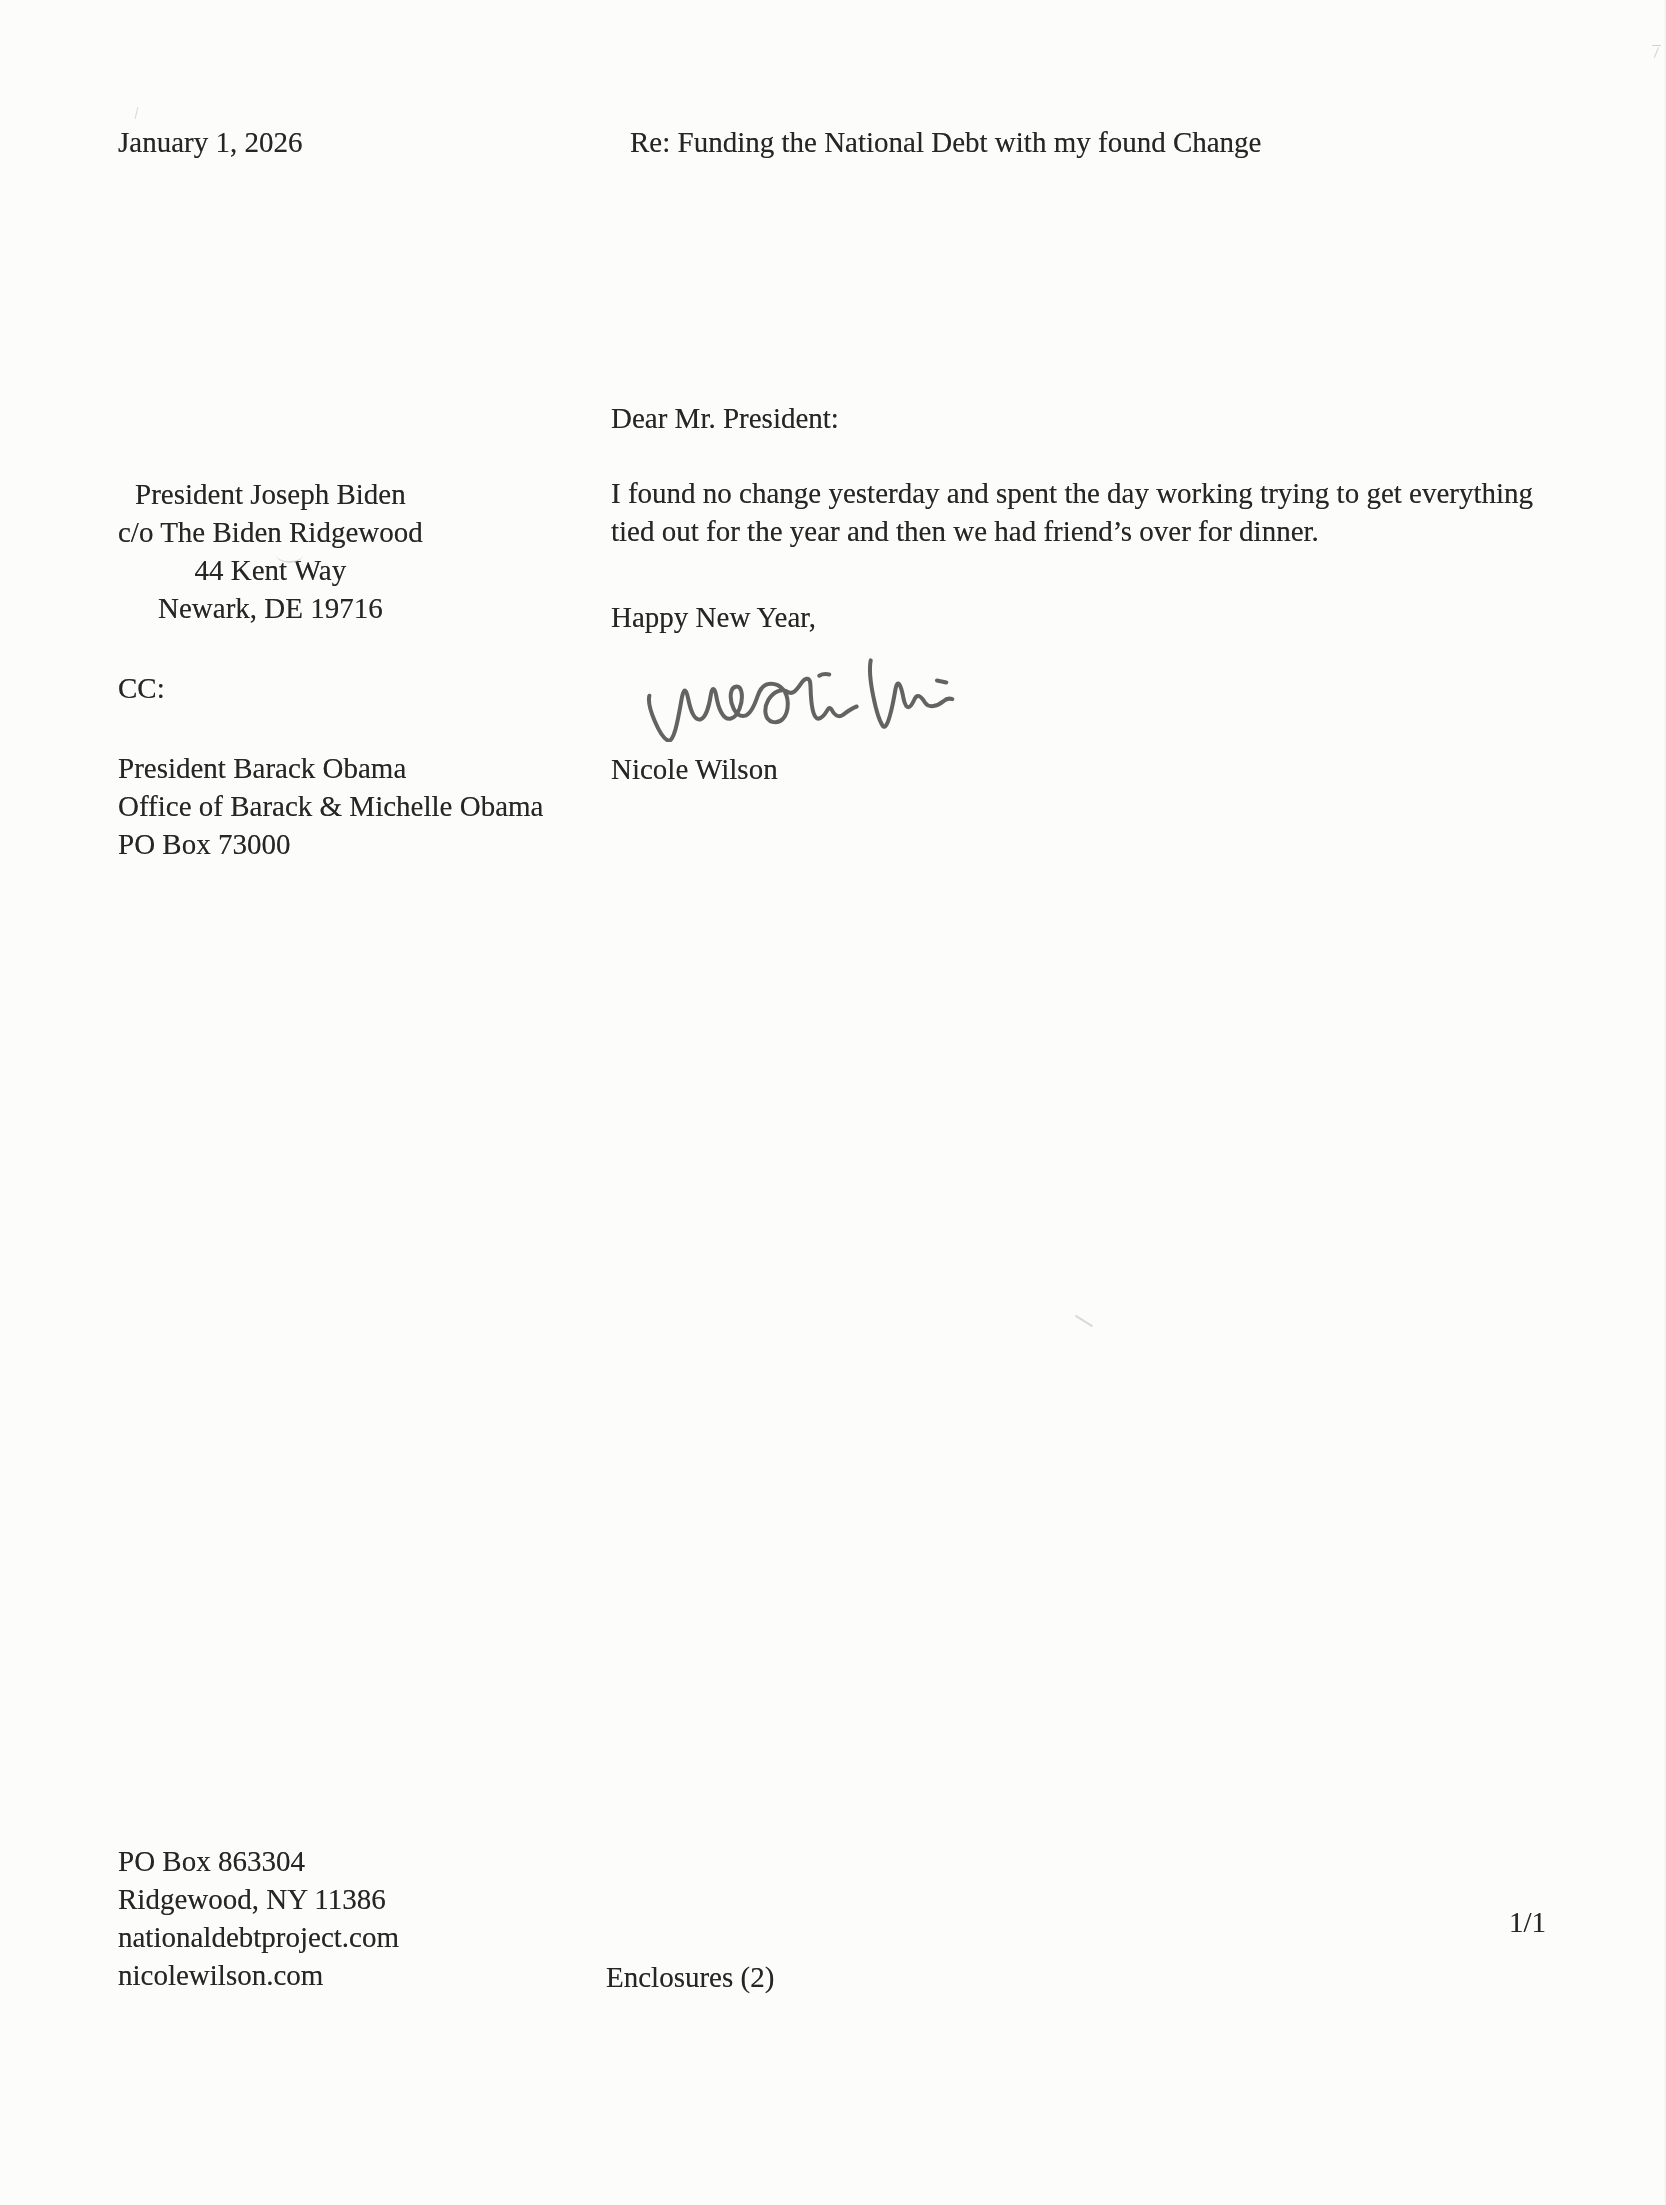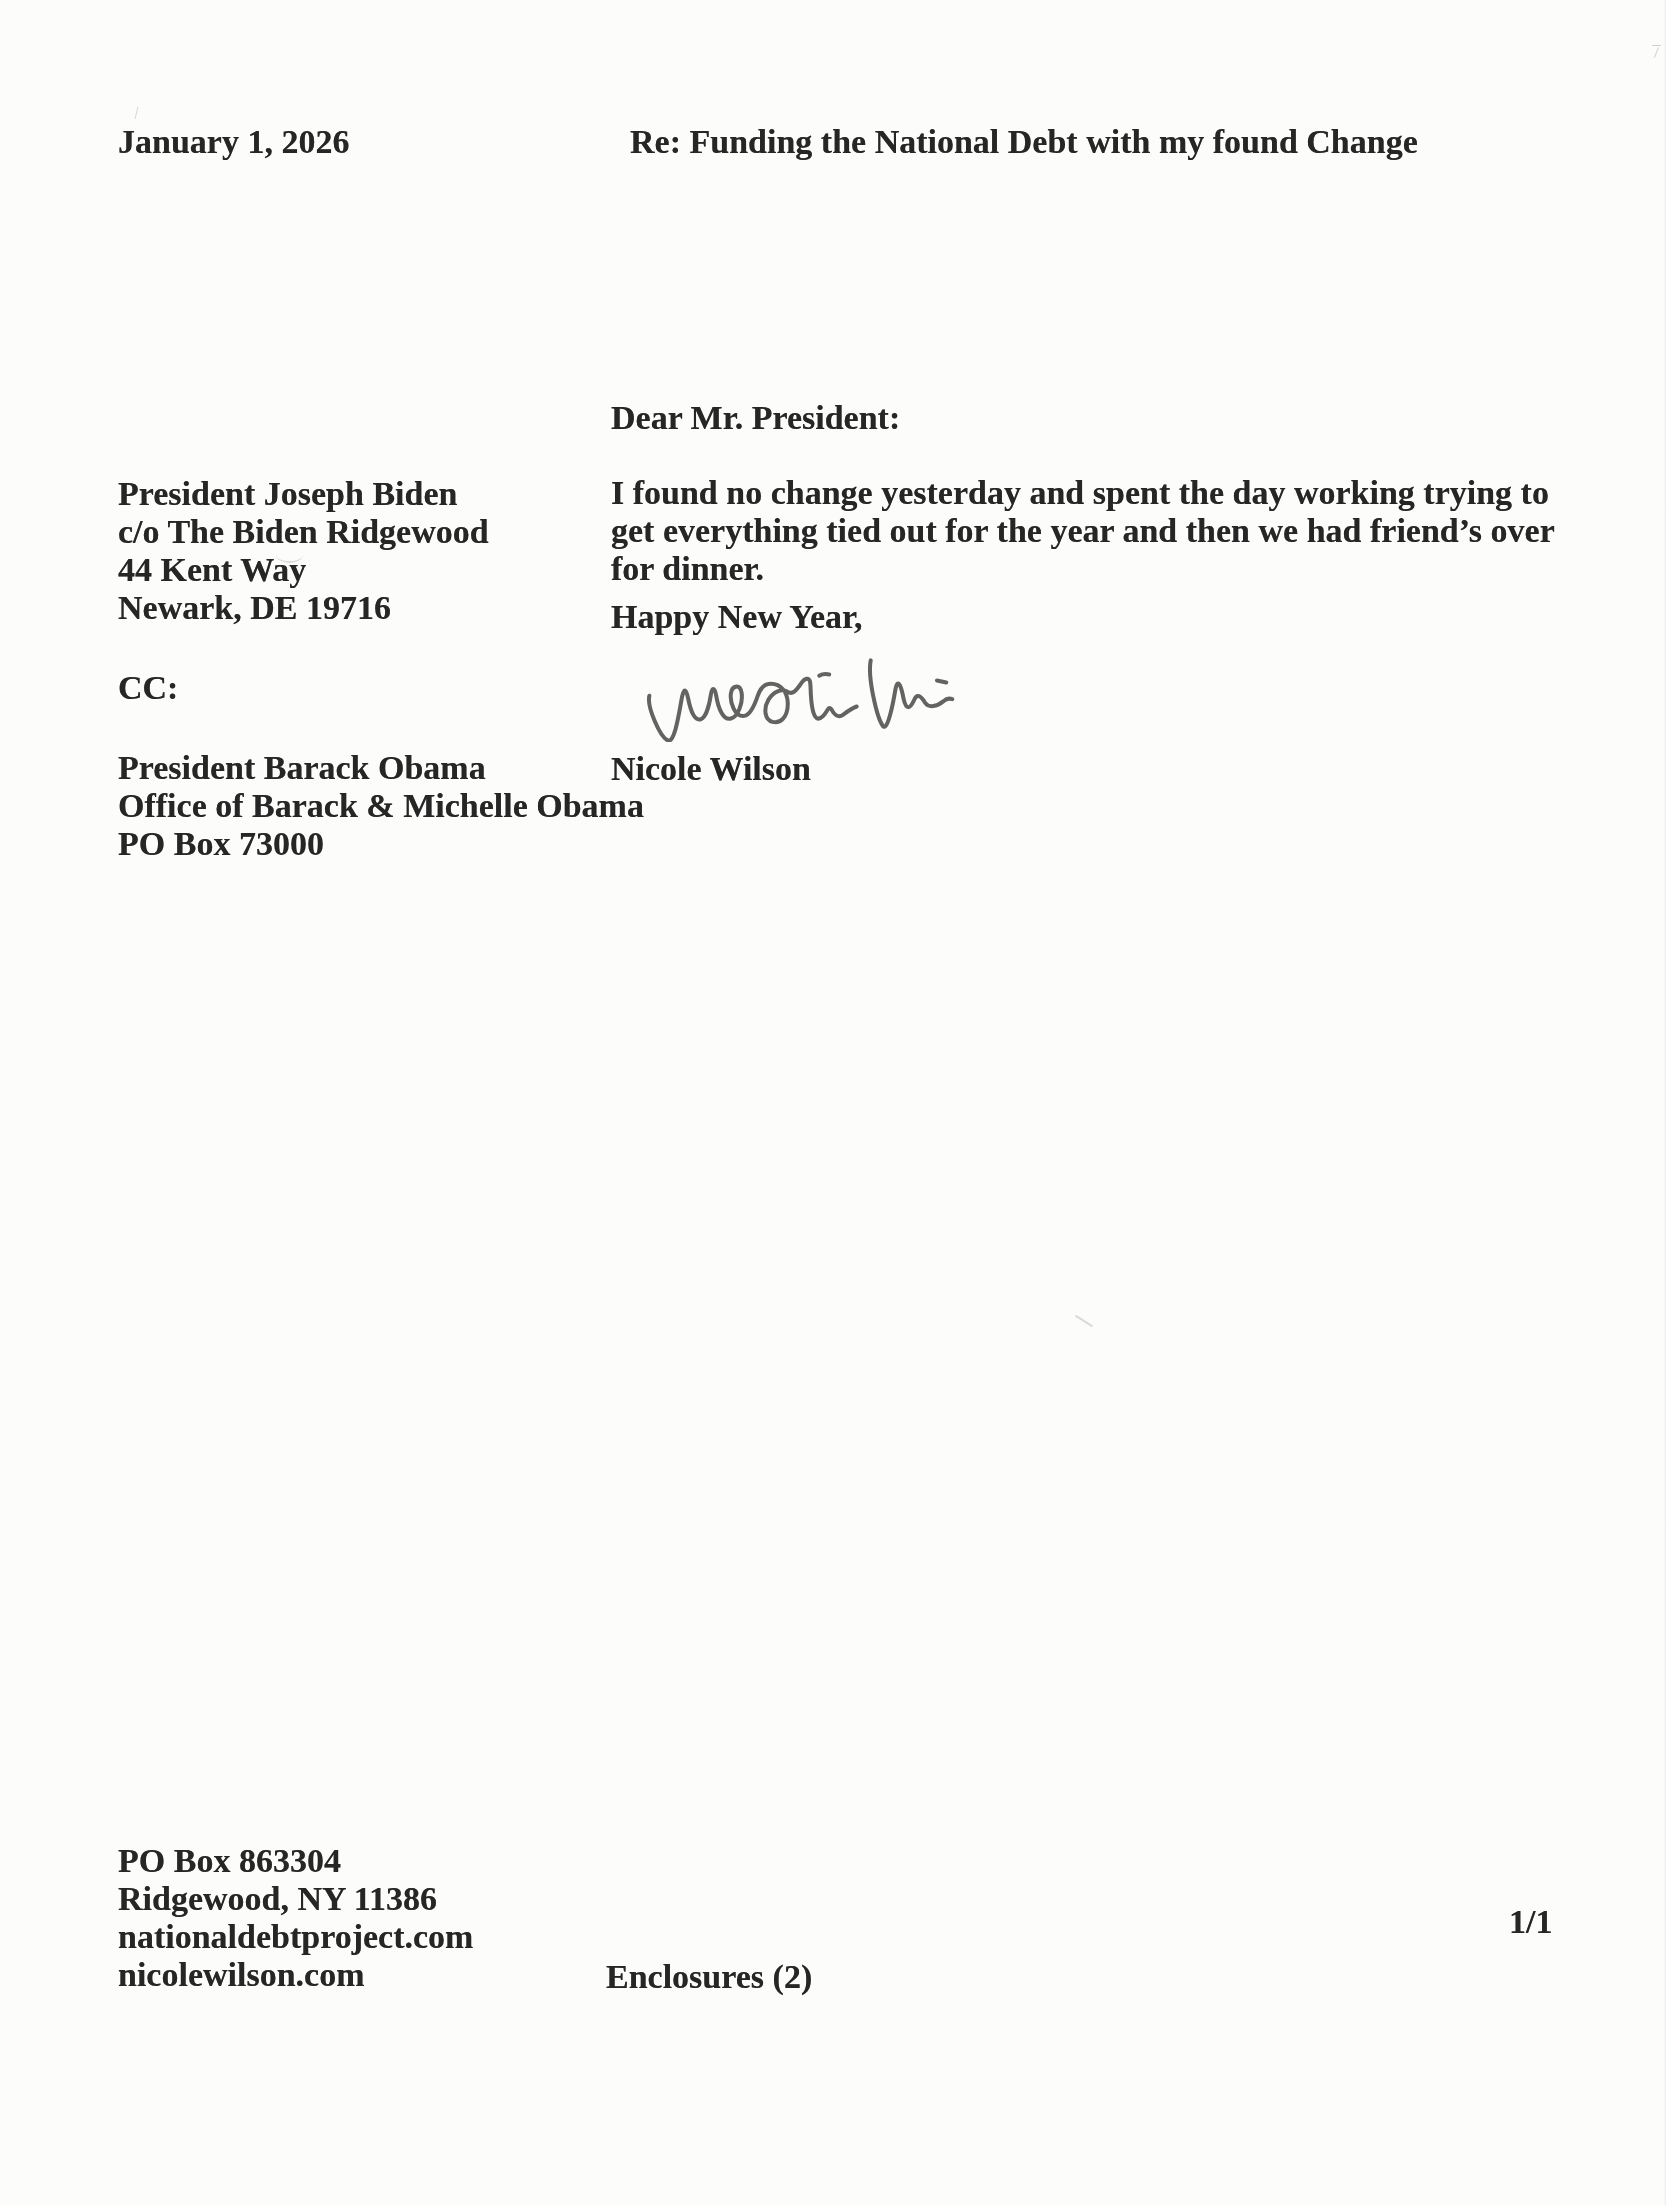--- a/index.html
+++ b/index.html
@@ -12,34 +12,33 @@
     width: 1667px;
     height: 2205px;
     margin: 0 auto;
     background: #fcfcfa;
     overflow: hidden;
     font-family: "Liberation Serif", "DejaVu Serif", serif;
     color: #262626;
   }
   .t {
     position: absolute;
-    font-size: 34px;
+    font-size: 29px;
     line-height: 38px;
     white-space: nowrap;
     text-shadow: 0 0 0.5px rgba(45,45,45,0.55);
-    font-weight: bold;
   }
   .wrap {
     white-space: normal;
   }
   .date       { left: 118px;  top: 123px; }
   .subject    { left: 582px;  top: 123px; margin-left: 48px; }
   .salutation { left: 611px;  top: 399px; }
   .body-par   { left: 611px;  top: 474px; width: 968px; }
-  .recipient  { left: 118px;  top: 475px; }
+  .recipient  { left: 118px;  top: 475px; text-align: center; }
   .closing    { left: 611px;  top: 598px; }
   .cc-label   { left: 118px;  top: 669px; }
   .cc-addr    { left: 118px;  top: 749px; }
   .signer     { left: 611px;  top: 750px; }
   .sender     { left: 118px;  top: 1842px; }
   .enclosures { left: 606px;  top: 1958px; }
   .pagenum    { left: 1509px; top: 1903px; }
 
   .signature {
     position: absolute;

